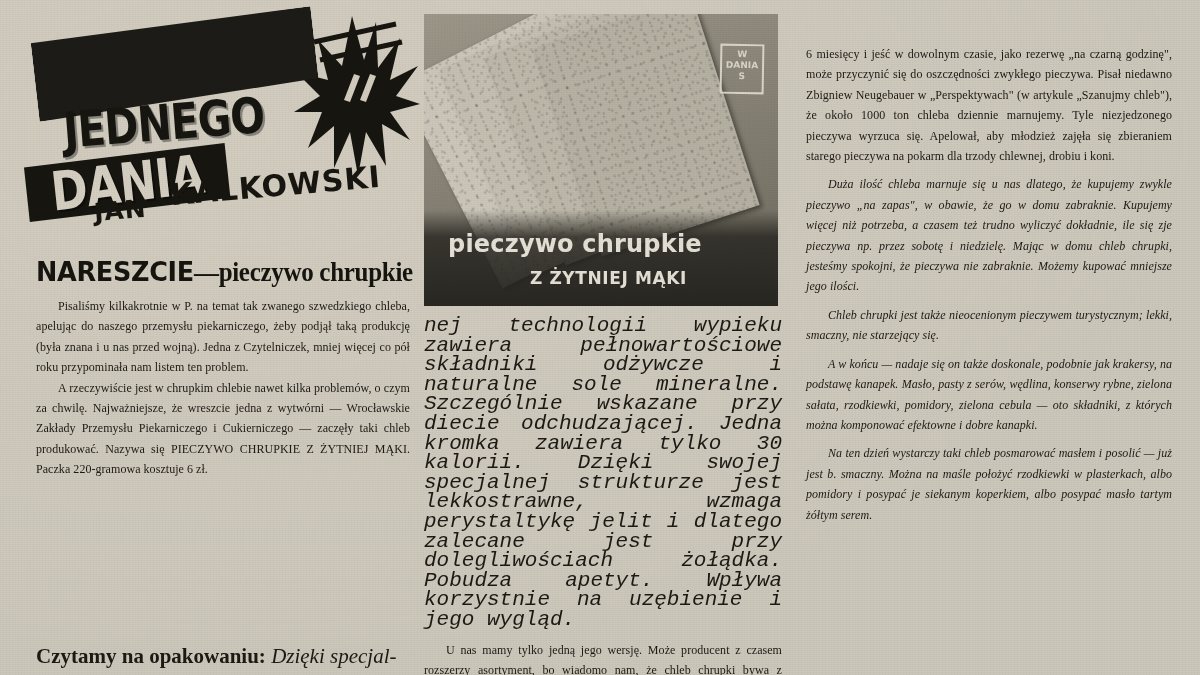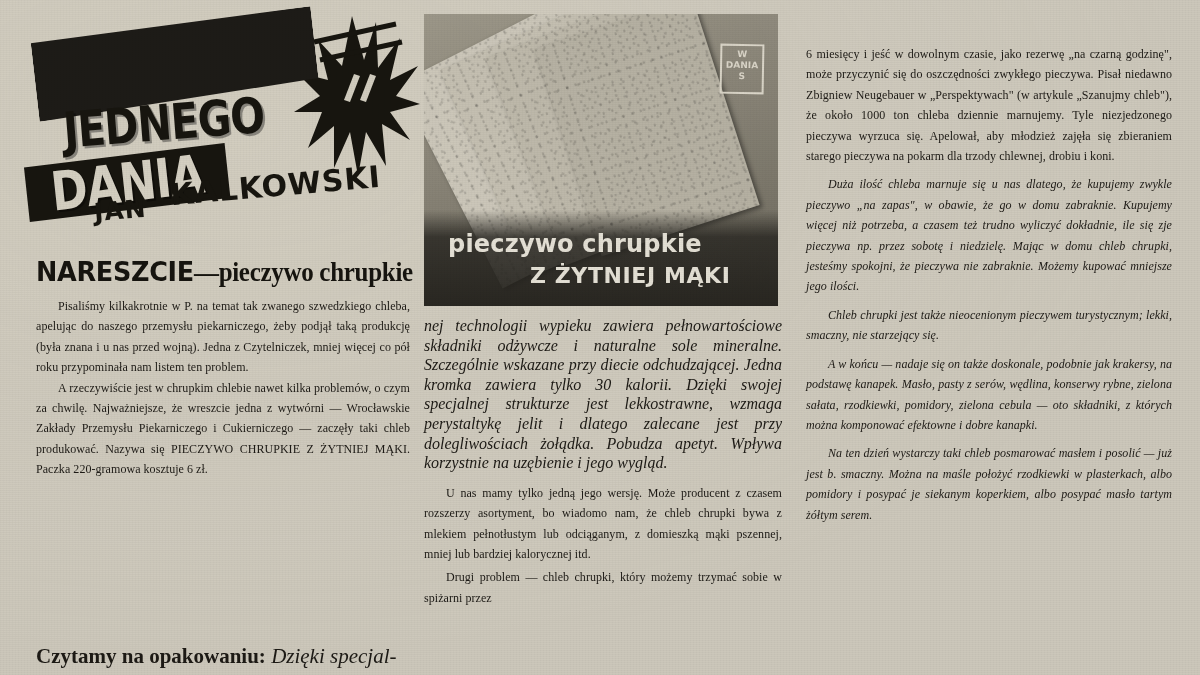--- a/index.html
+++ b/index.html
@@ -176,23 +176,23 @@
   .body-text p { margin: 0; text-indent: 22px; }
   .col-left .body-text {
     position: absolute;
     top: 296px;
     left: 14px;
     width: 374px;
   }
   .col-left .body-text p + p { margin-top: 0; }
 
   .italic-block {
-    font-family: Liberation Serif, serif;
+    font-family: Liberation Mono, monospace;
     font-style: italic;
-    font-size: 16px;
+    font-size: 21px;
     line-height: 19.6px;
     text-align: justify;
     color: #1d1a15;
   }
   .italic-block p { margin: 0; text-indent: 0; }
 
   .col-mid .mid-text {
     position: absolute;
     top: 316px;
     left: 0;
@@ -273,21 +273,21 @@
     font-size: 24px;
     color: #e7e3d8;
     letter-spacing: .2px;
   }
   .photo .cap2 {
     position: absolute;
     left: 106px;
     bottom: 18px;
     font-family: "DejaVu Sans", sans-serif;
     font-weight: bold;
-    font-size: 22px;
+    font-size: 17px;
     color: #e7e3d8;
     letter-spacing: .6px;
   }
   .photo .emblem {
     position: absolute;
     right: 14px;
     top: 30px;
     width: 44px;
     height: 50px;
     border: 2px solid #ddd8cb;

